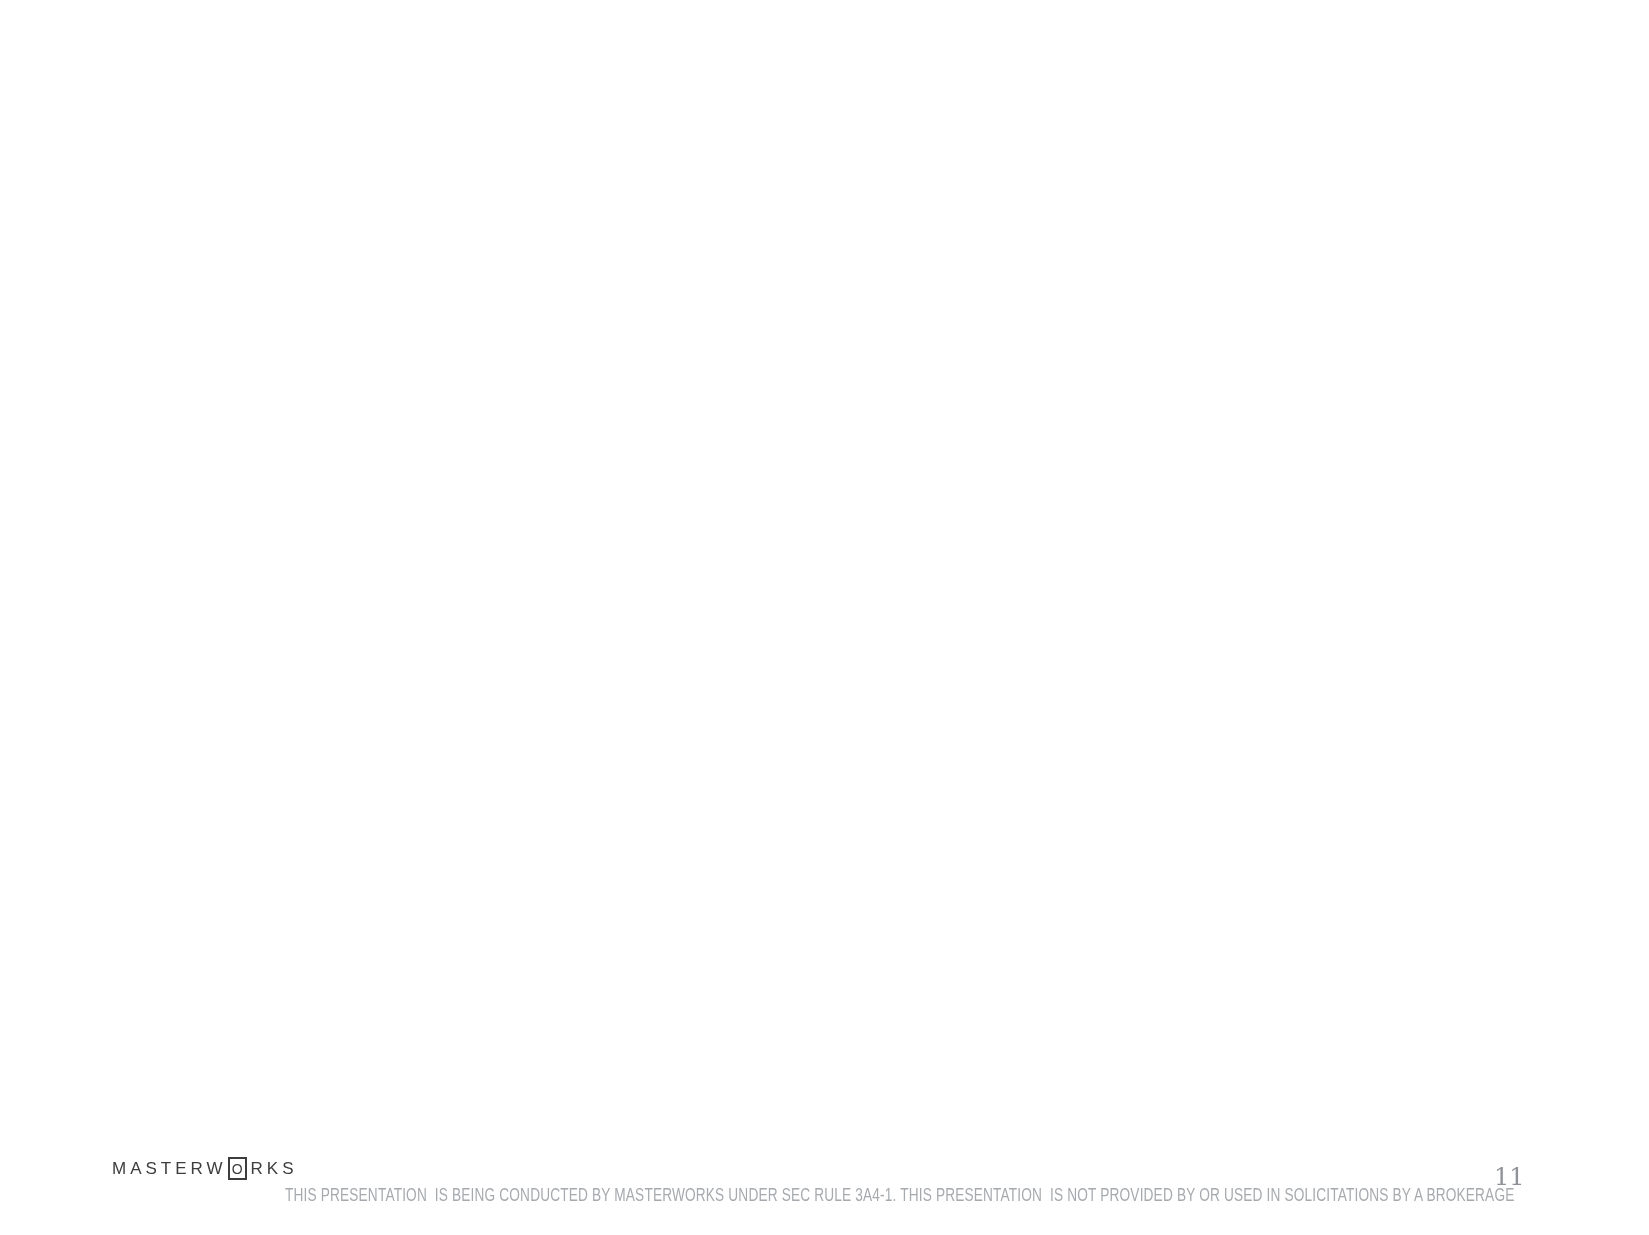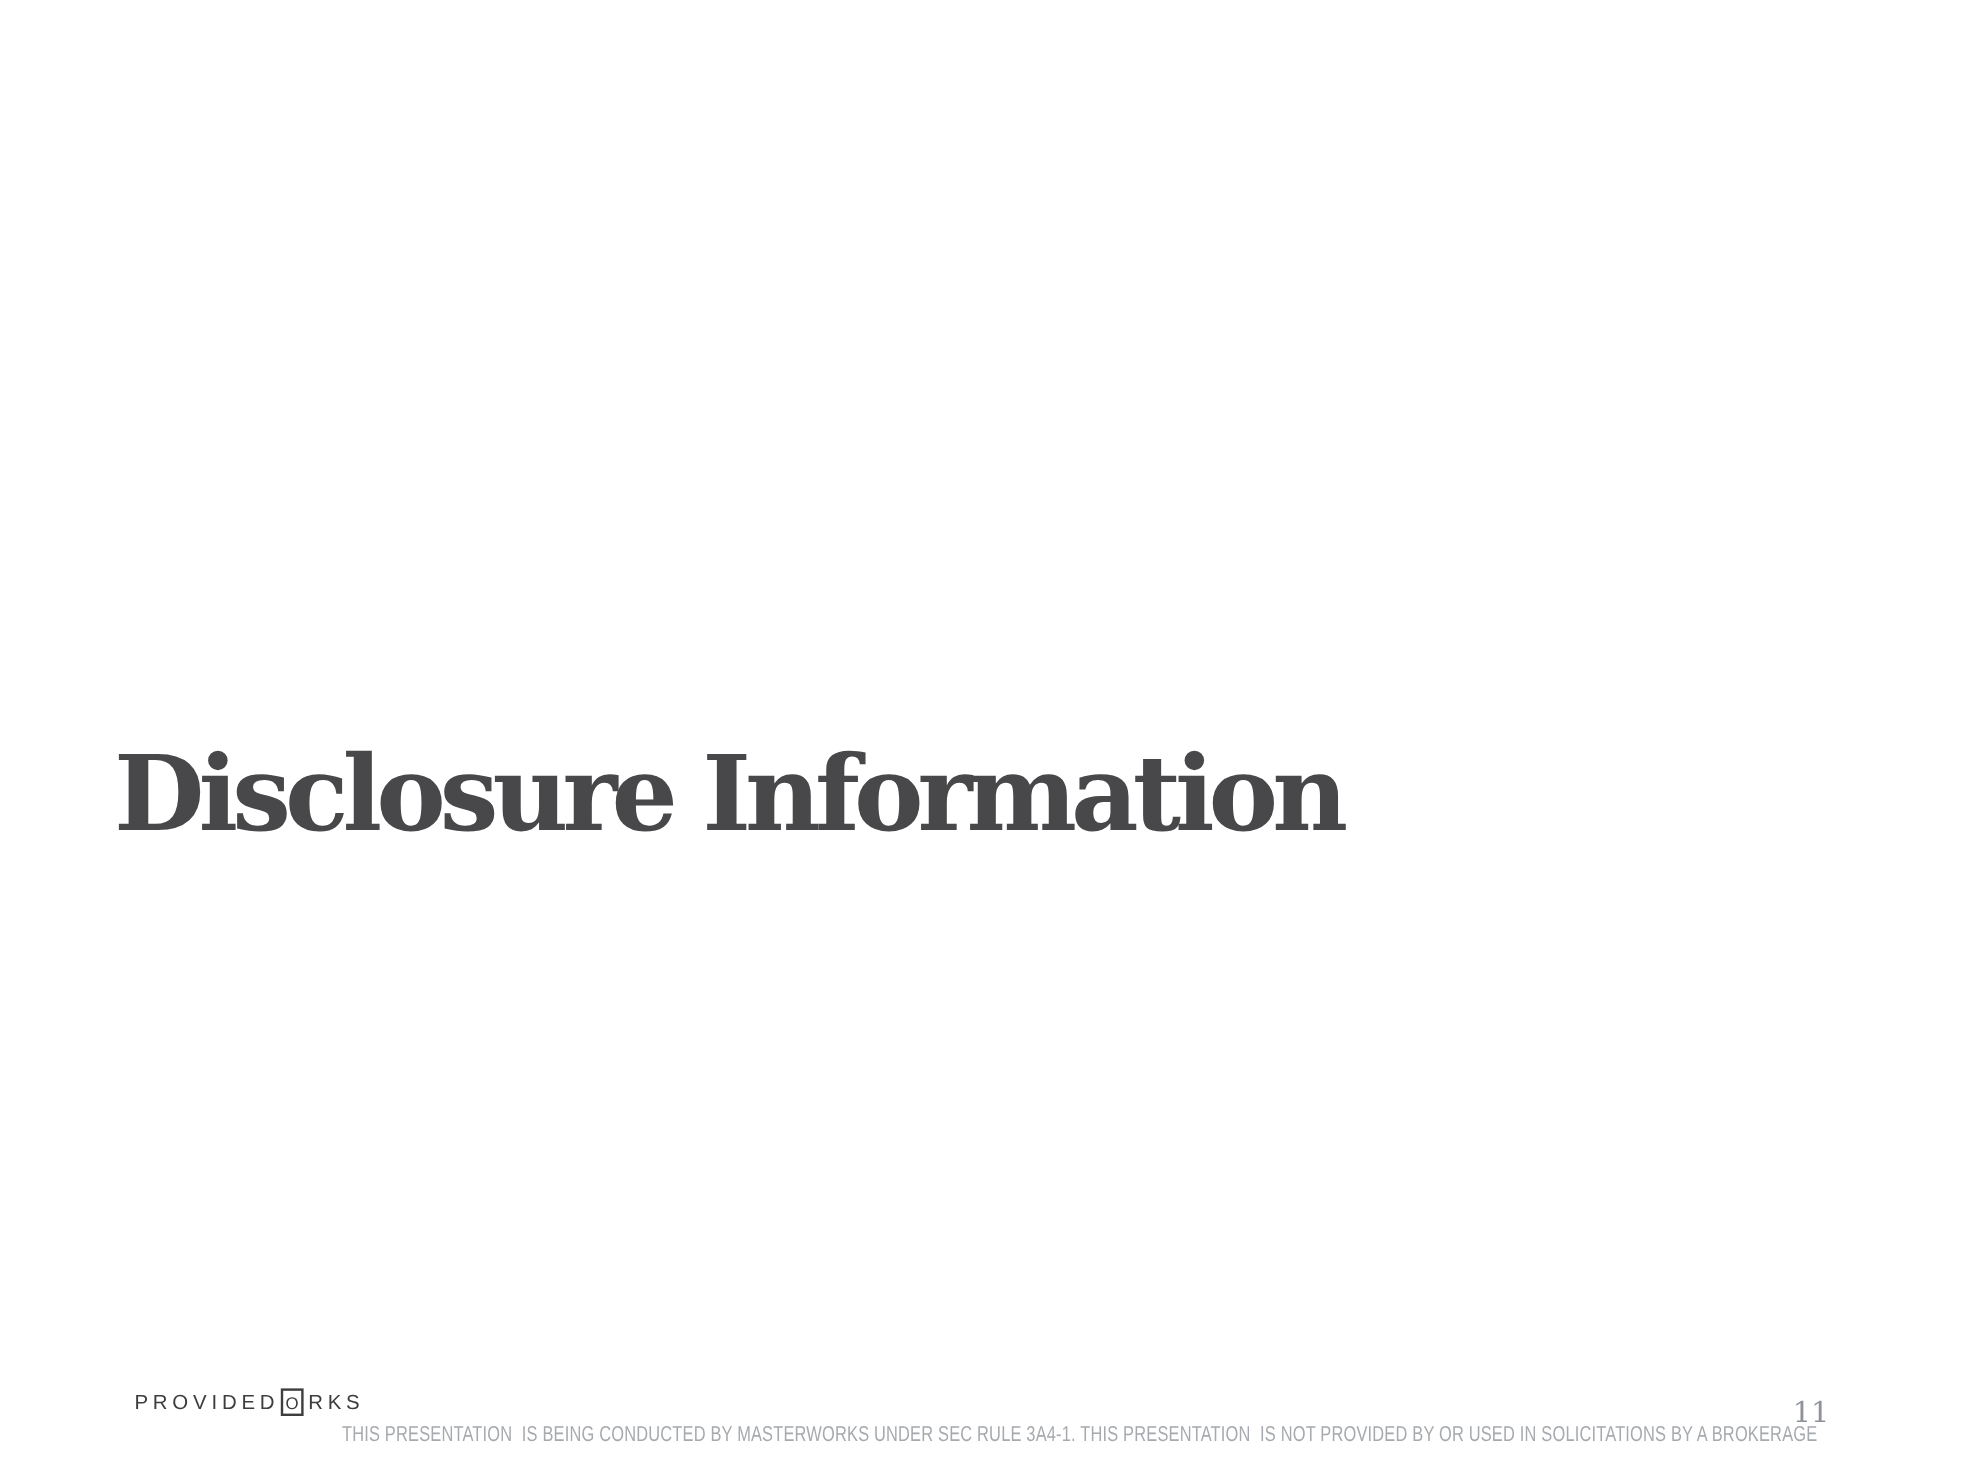--- a/index.html
+++ b/index.html
@@ -78,25 +78,24 @@
     font-size: 24px;
     line-height: 26px;
   }
 </style>
 </head>
 <body>
 
 <div class="slide">
 
   <h1 class="title">
-    <span class="line">Disclosure Information</span>
   </h1>
 
   <div class="footer-logo">
-    <span>PROVIDED</span>
+    <span>MASTERW</span>
     <span class="logo-box">
       <span>O</span>
     </span>
     <span>RKS</span>
   </div>
 
   <div class="disclaimer">
     <div>THIS PRESENTATION  IS BEING CONDUCTED BY MASTERWORKS UNDER SEC RULE 3A4-1. THIS PRESENTATION  IS NOT PROVIDED BY OR USED IN SOLICITATIONS BY A BROKERAGE</div>
     
   </div>

